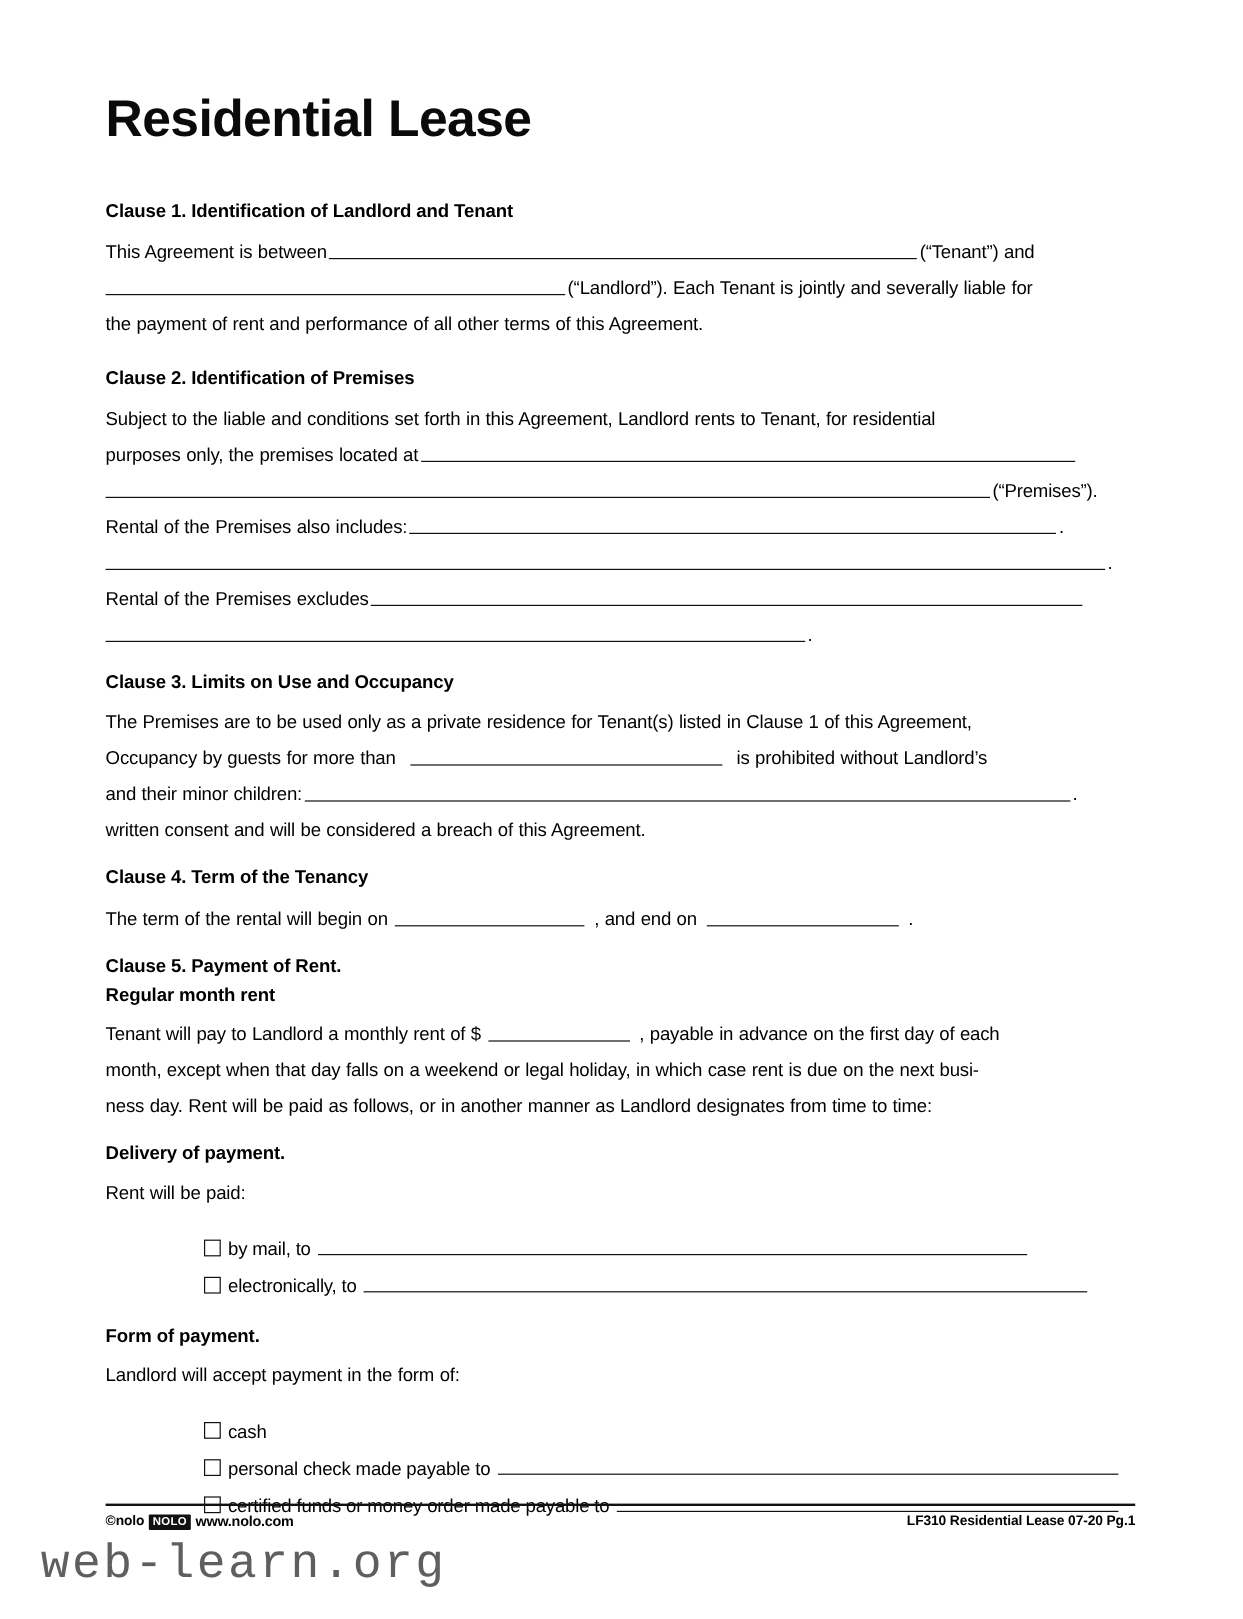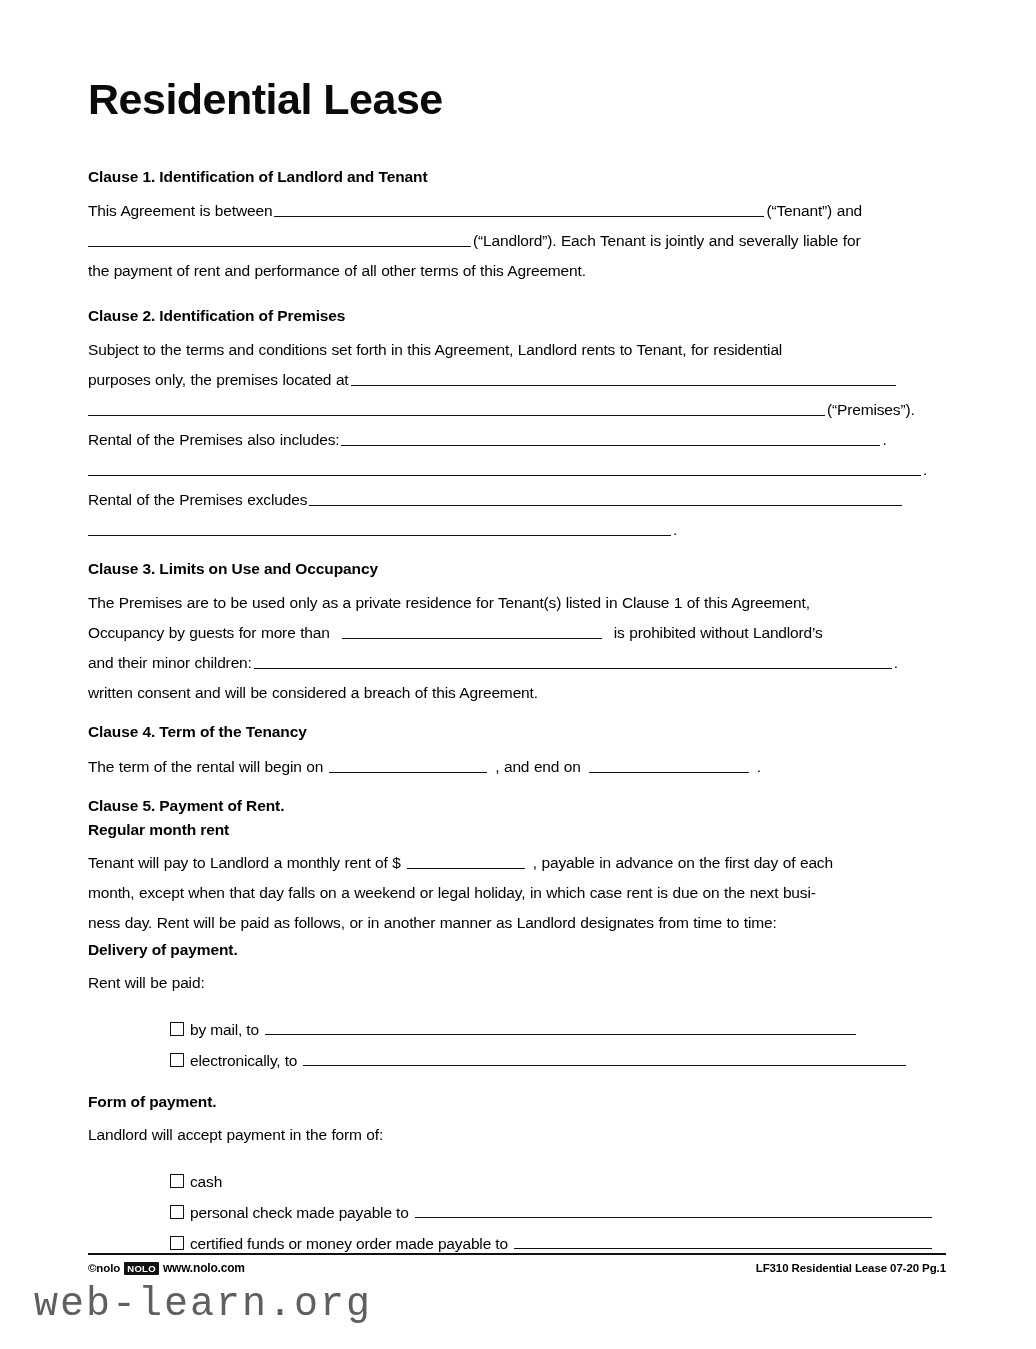--- a/index.html
+++ b/index.html
@@ -193,21 +193,21 @@
       <p class="para">
         <span class="rule-row"><span>This Agreement is between</span><span class="fill" style="width:490px"></span><span>(“Tenant”) and</span></span>
         <span class="rule-row"><span class="fill" style="width:383px;margin-left:0"></span><span>(“Landlord”).  Each Tenant is jointly and severally liable for</span></span>
         <span style="display:block">the payment of rent and performance of all other terms of this Agreement.</span>
       </p>
     </div>
 
     <div class="block-tight">
       <div class="clause-head">Clause 2. Identification of Premises</div>
       <p class="para">
-        <span style="display:block">Subject to the terms and conditions set forth in this Agreement, Landlord rents to Tenant, for residential</span>
+        <span style="display:block">Subject to the liable and conditions set forth in this Agreement, Landlord rents to Tenant, for residential</span>
         <span class="rule-row"><span>purposes only, the premises located at</span><span class="fill" style="width:545px"></span></span>
         <span class="rule-row"><span class="fill" style="width:737px;margin-left:0"></span><span>(“Premises”).</span></span>
       </p>
       <p class="para">
         <span class="rule-row"><span>Rental of the Premises also includes:</span><span class="fill" style="width:539px"></span><span>.</span></span>
         <span class="rule-row"><span class="fill" style="width:833px;margin-left:0"></span><span>.</span></span>
       </p>
       <p class="para">
         <span class="rule-row"><span>Rental of the Premises excludes</span><span class="fill" style="width:593px"></span></span>
         <span class="rule-row"><span class="fill" style="width:583px;margin-left:0"></span><span>.</span></span>
@@ -233,21 +233,21 @@
 
     <div>
       <div class="clause-head" style="margin-bottom:4px">Clause 5. Payment of Rent.</div>
       <div class="sub-head">Regular month rent</div>
       <p class="para">
         <span class="rule-row"><span>Tenant will pay to Landlord a monthly rent of $</span><span class="fill" style="width:118px;margin-left:6px;margin-right:8px"></span><span>, payable in advance on the first day of each</span></span>
         <span style="display:block">month, except when that day falls on a weekend or legal holiday, in which case rent is due on the next busi-</span>
         <span style="display:block">ness day. Rent will be paid as follows, or in another manner as Landlord designates from time to time:</span>
       </p>
 
-      <div class="sub-head" style="margin-top:2px">Delivery of payment.</div>
+      <div class="sub-head" style="margin-top:14px">Delivery of payment.</div>
       <p class="para" style="margin-bottom:2px">Rent will be paid:</p>
       <ul class="cb-list">
         <li class="cb-row">
           <span class="checkbox"></span>
           <span class="cb-label">by mail, to</span>
           <span class="cb-fill short-right3"></span>
         </li>
         <li class="cb-row">
           <span class="checkbox"></span>
           <span class="cb-label">electronically, to</span>

